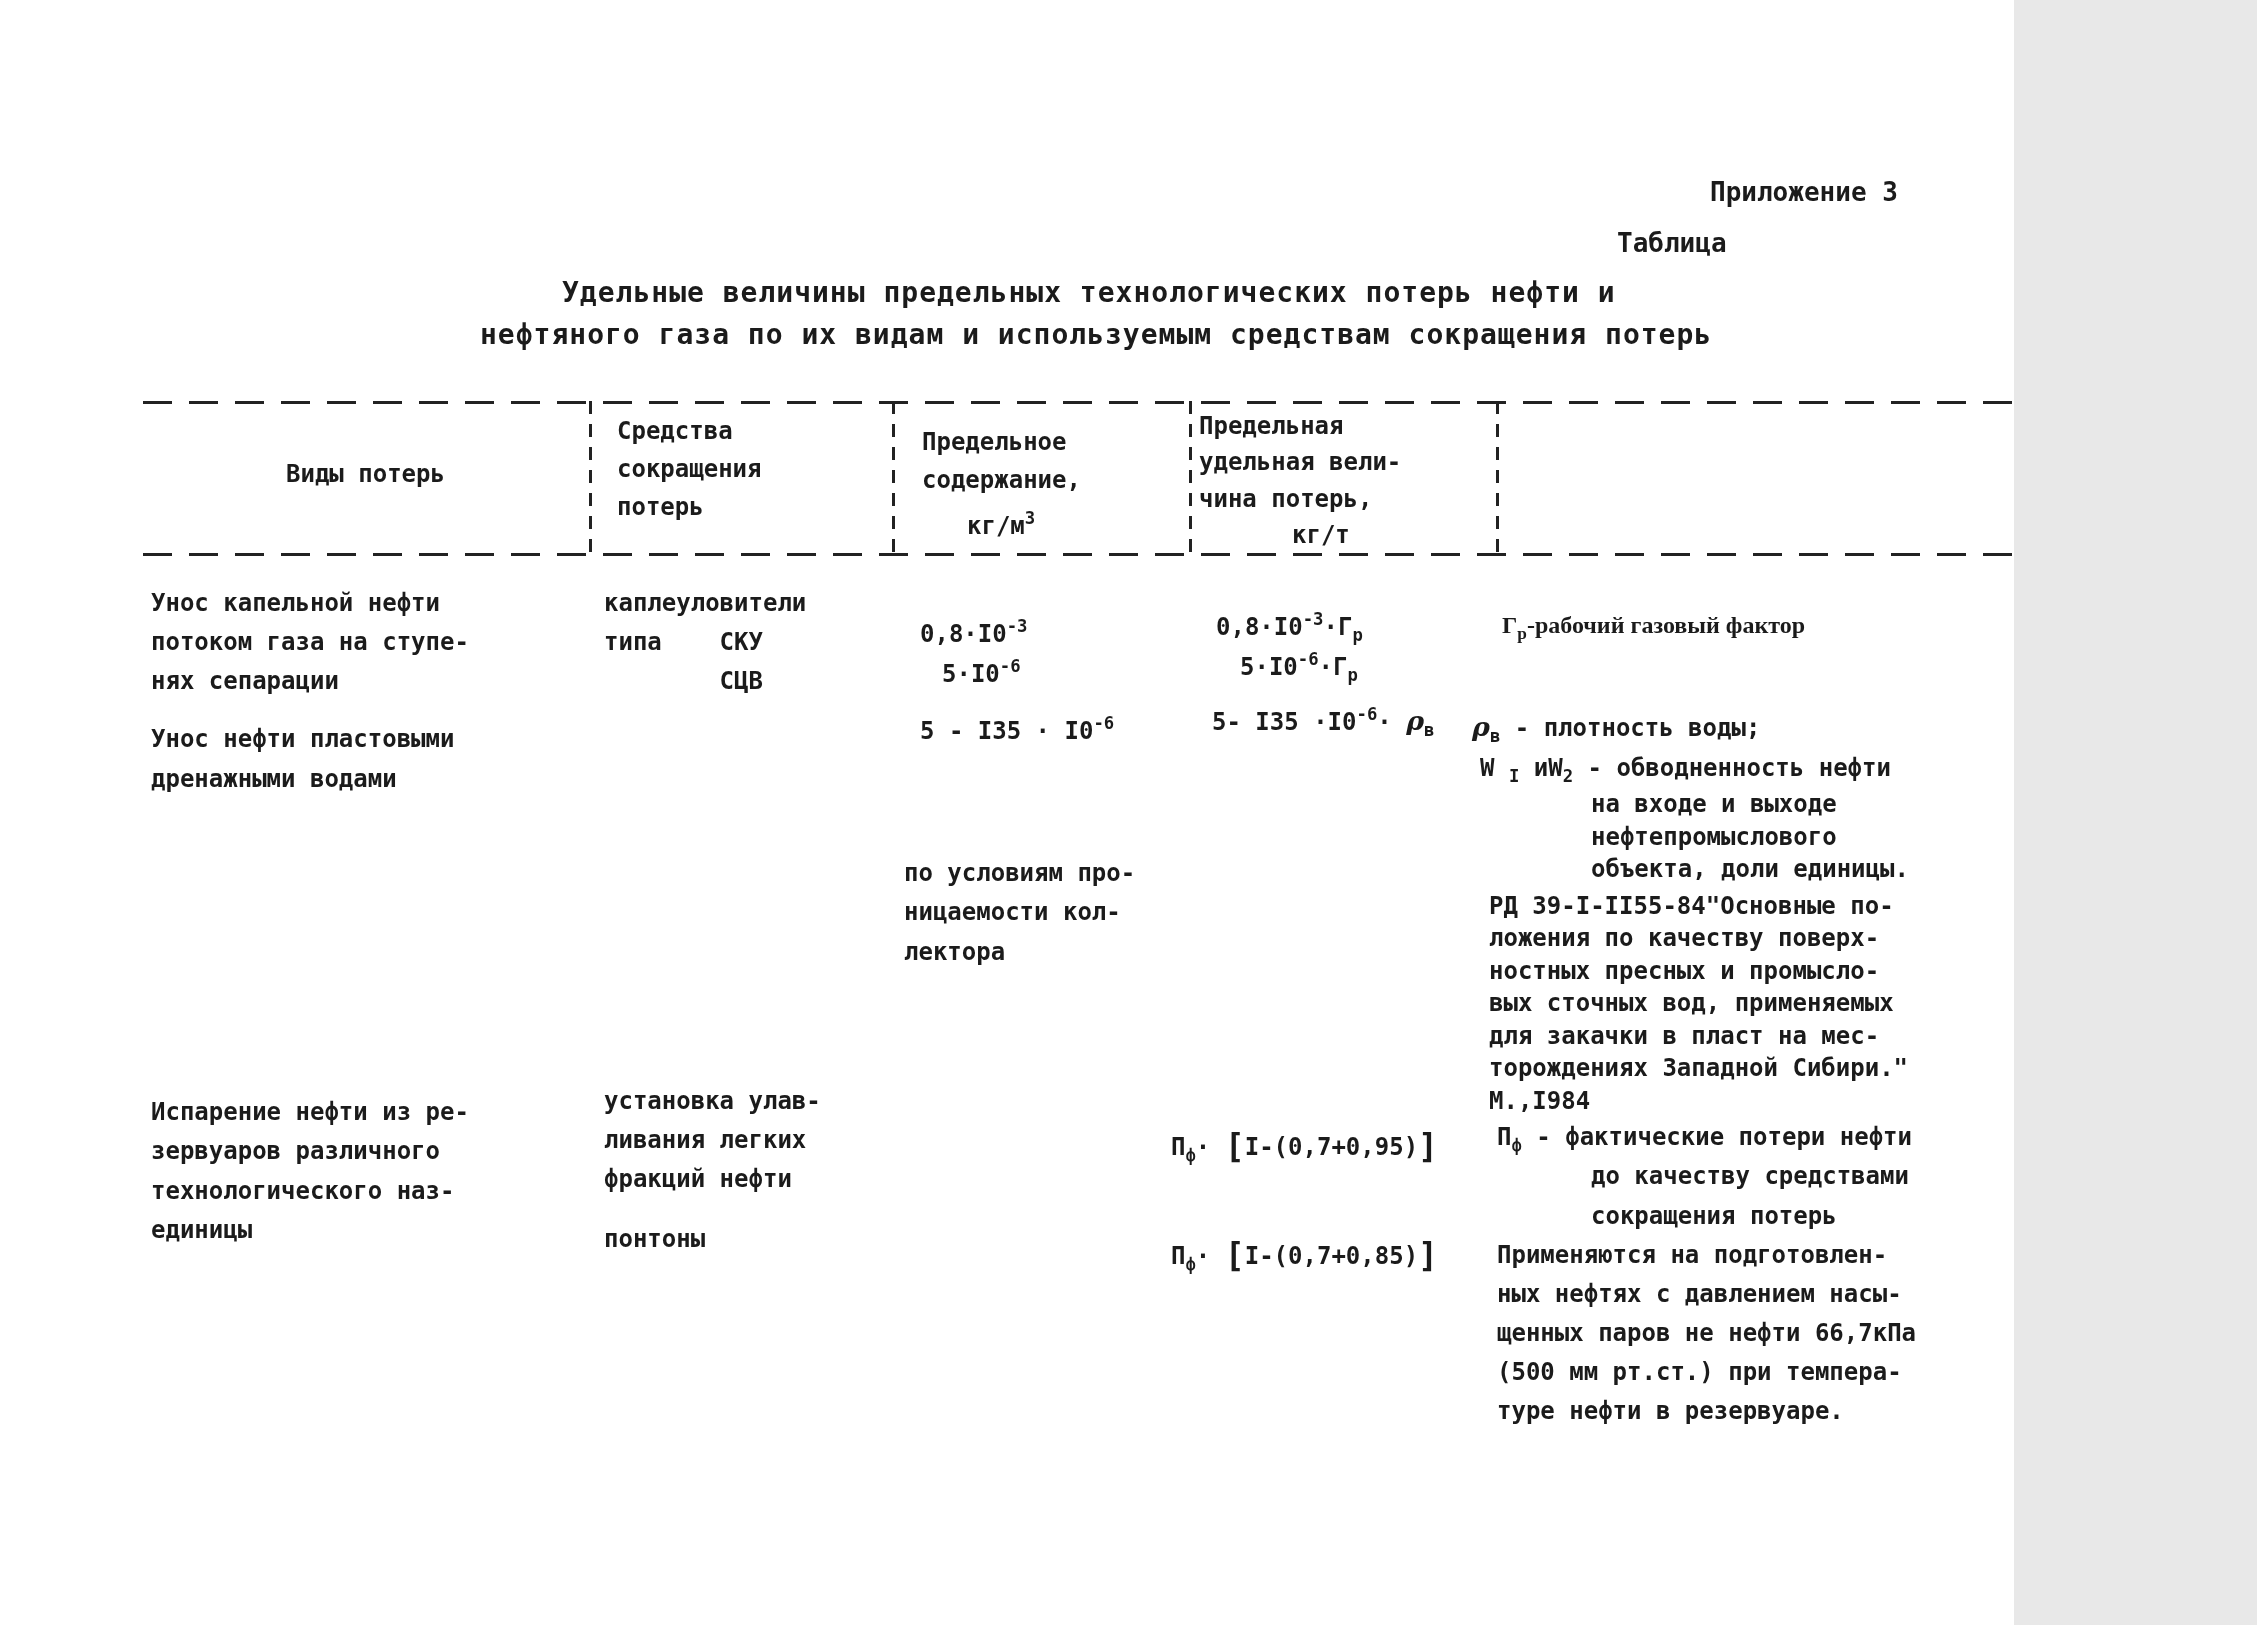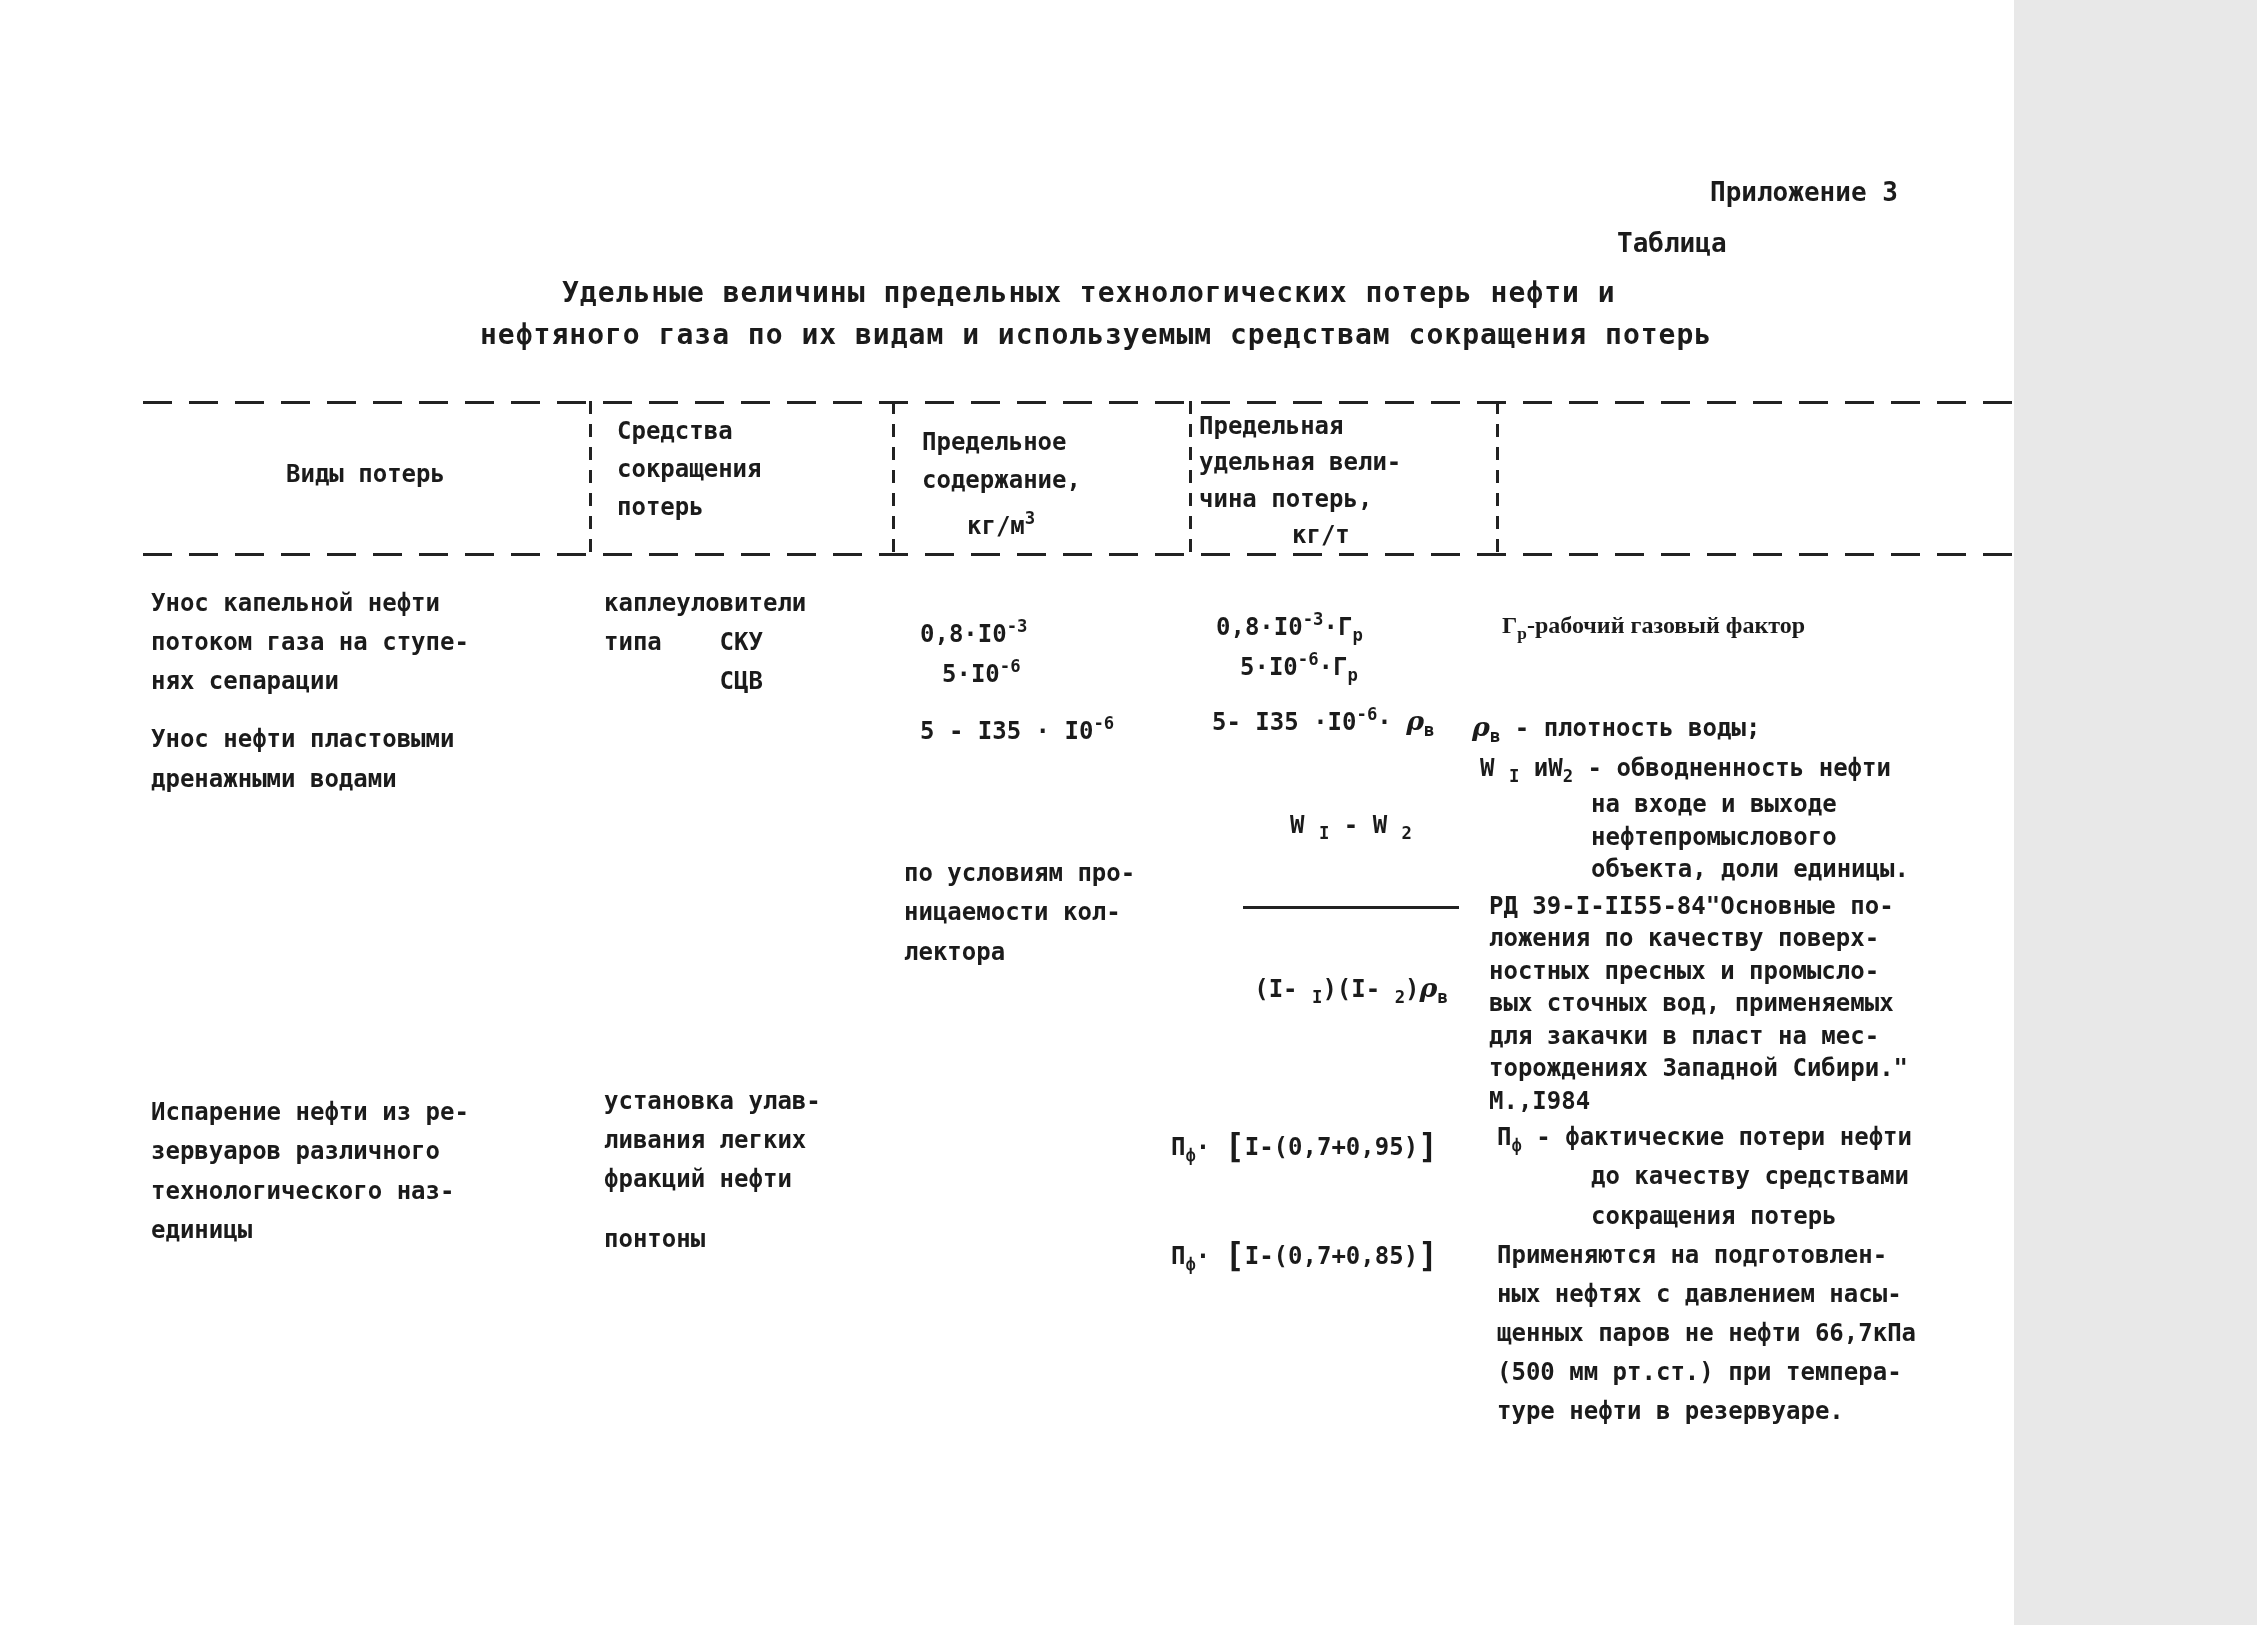--- a/index.html
+++ b/index.html
@@ -68,25 +68,20 @@
   <div class="t" style="left:1240px; top:650px;"><span>5·I0</span><span class="sup">-6</span><span>·Г</span><span class="sub">р</span></div>
   <div class="t" style="left:1502px; top:612px;font-family:Liberation Serif, serif;"><span>Г</span><span class="sub">р</span><span>-рабочий газовый фактор</span></div>
 
   <div class="t" style="left:151px; top:726px;">Унос нефти пластовыми</div>
   <div class="t" style="left:151px; top:766px;">дренажными водами</div>
   <div class="t" style="left:920px; top:714px;"><span>5 - I35 · I0</span><span class="sup">-6</span></div>
   <div class="t" style="left:904px; top:860px;">по условиям про-</div>
   <div class="t" style="left:904px; top:899px;">ницаемости кол-</div>
   <div class="t" style="left:904px; top:939px;">лектора</div>
   <div class="t" style="left:1212px; top:705px;"><span>5- I35 ·I0</span><span class="sup">-6</span><span>· </span><span class="it">ρ</span><span class="sub">в</span></div>
-  <div class="frac" style="left:1243px; top:755px; min-width:216px;">
-    <span class="num"><span>W </span><span class="sub">I</span><span> - W </span><span class="sub">2</span></span>
-    <span class="bar"></span>
-    <span class="den"><span>(I- </span><span class="sub">I</span><span>)(I- </span><span class="sub">2</span><span>)</span><span class="it">ρ</span><span class="sub">в</span></span>
-  </div>
   <div class="t" style="left:1472px; top:712px;"><span class="it">ρ</span><span class="sub">в</span><span> - плотность воды;</span></div>
   <div class="t" style="left:1480px; top:755px;"><span>W </span><span class="sub">I</span><span> и</span><span>W</span><span class="sub">2</span><span> - обводненность нефти</span></div>
   <div class="t" style="left:1591px; top:791px;">на входе и выходе</div>
   <div class="t" style="left:1591px; top:824px;">нефтепромыслового</div>
   <div class="t" style="left:1591px; top:856px;">объекта, доли единицы.</div>
   <div class="t" style="left:1489px; top:893px;">РД 39-I-II55-84"Основные по-</div>
   <div class="t" style="left:1489px; top:925px;">ложения по качеству поверх-</div>
   <div class="t" style="left:1489px; top:958px;">ностных пресных и промысло-</div>
   <div class="t" style="left:1489px; top:990px;">вых сточных вод, применяемых</div>
   <div class="t" style="left:1489px; top:1023px;">для закачки в пласт на мес-</div>

